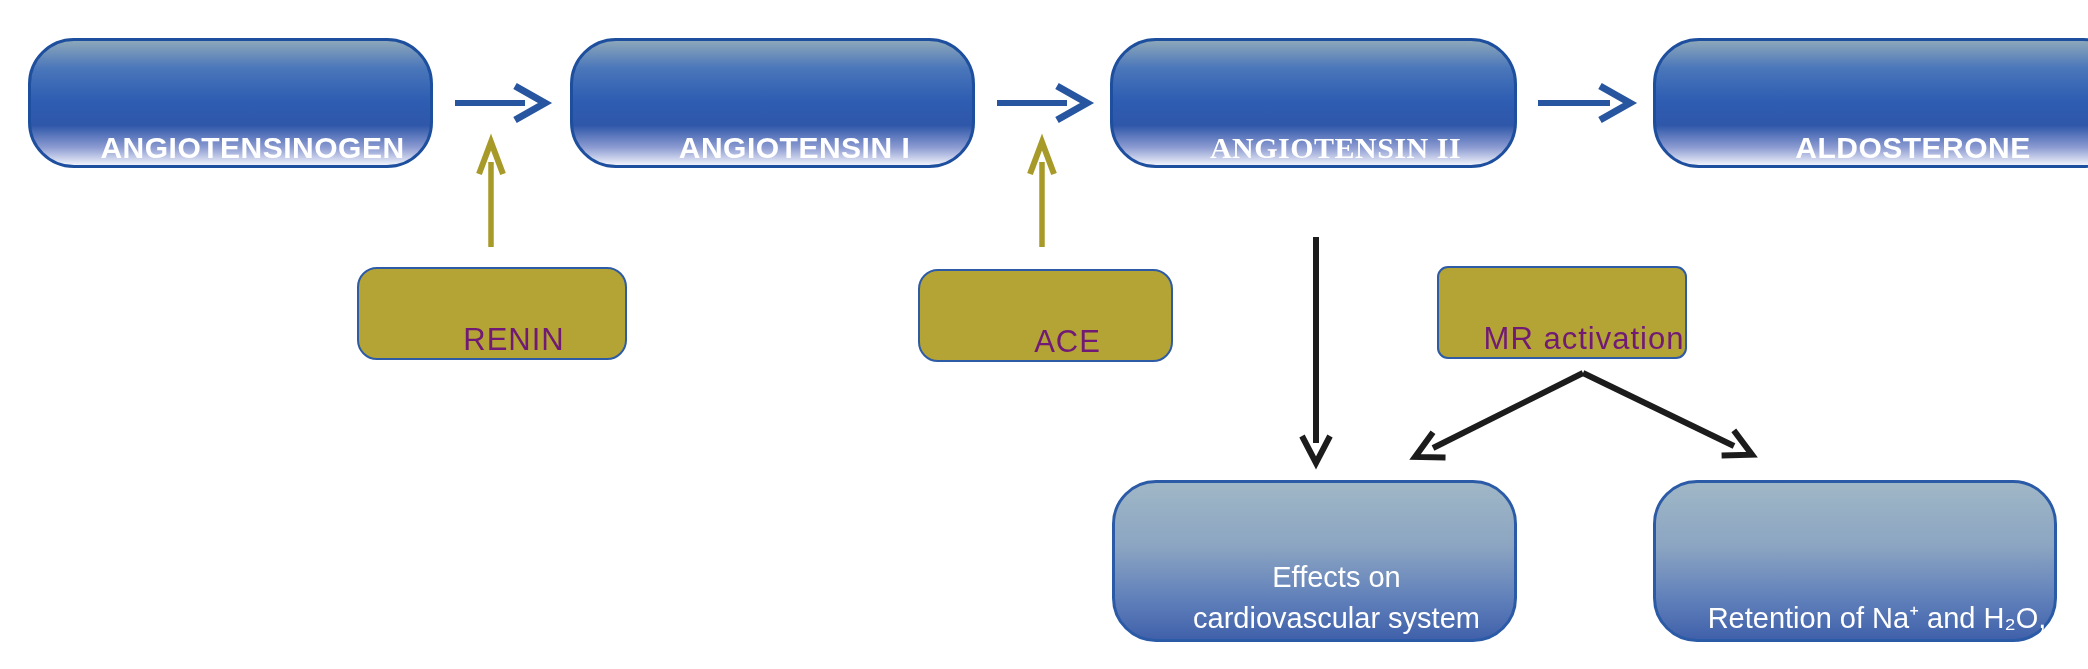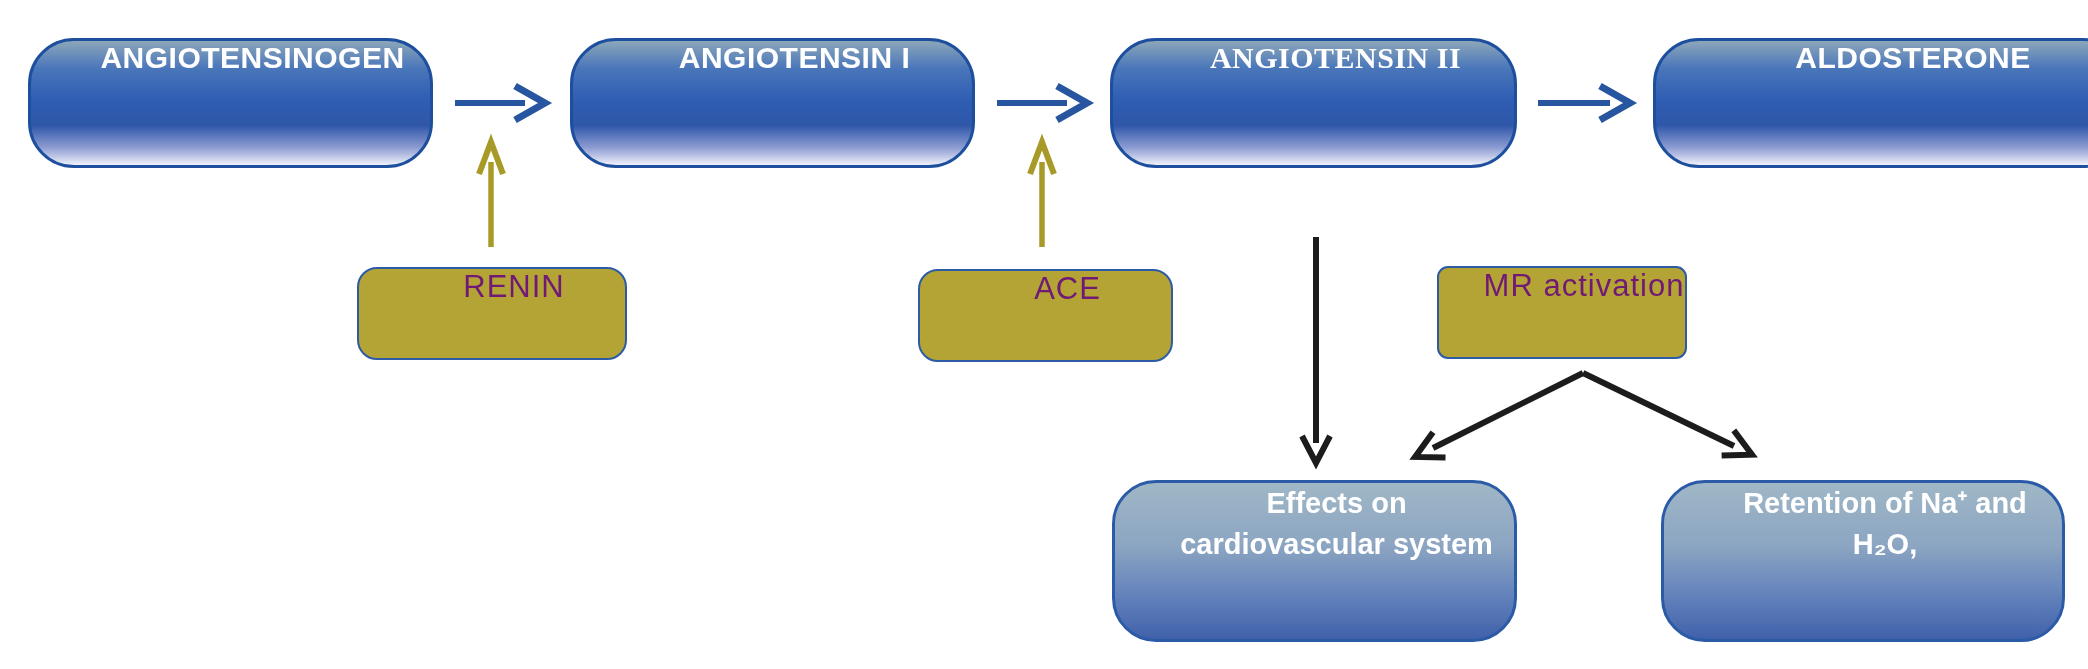--- a/index.html
+++ b/index.html
@@ -6,21 +6,21 @@
   .canvas{
     position:relative;
     width:2088px;height:669px;
     background:#ffffff;
     font-family:"Liberation Sans", sans-serif;
     overflow:hidden;
   }
   .arrow-layer{position:absolute;left:0;top:0;width:2088px;height:669px;}
   .box{
     position:absolute;
-    display:flex;align-items:flex-start;justify-content:center;
+    display:flex;align-items:flex-end;justify-content:center;
     text-align:center;
     box-sizing:border-box;
     padding-left:44px;
   }
   .chain-box{
     height:130px;
     border:3px solid #1d4f9e;
     border-radius:46px;
     background:linear-gradient(180deg,
       #8ca7ba 0%, #4a76ba 22%, #2e5db2 48%, #2f57a9 68%, #8d9cd2 86%, #eff1fa 100%);
@@ -38,35 +38,35 @@
     font-size:31px;
     letter-spacing:1px;
   }
   .outcome-box{
     height:162px;
     border:3px solid #2b5aa7;
     border-radius:44px;
     background:linear-gradient(180deg,
       #9fb7c6 0%, #8ca5c2 40%, #5f7fba 75%, #4061aa 100%);
     color:#ffffff;
-    font-weight:bold;
+    font-weight:normal;
     font-size:29px;
     line-height:41px;
   }
   .outcome-text{display:block;}
   
   #box-angiotensinogen{left:28px;  top:38px; width:405px;}
   #box-angiotensin-1  {left:570px; top:38px; width:405px;}
   #box-angiotensin-2  {left:1110px;top:38px; width:407px;font-family:Liberation Serif, serif;}
   #box-aldosterone    {left:1653px;top:38px; width:476px;}
   #box-renin          {left:357px; top:267px; width:270px;}
   #box-ace            {left:918px; top:269px; width:255px;}
   #box-mr-activation  {left:1437px;top:266px; width:250px;border-radius:11px;}
   #box-effects        {left:1112px;top:480px; width:405px;}
-  #box-retention      {left:1653px;top:480px; width:404px;margin-left:8px;}
+  #box-retention      {left:1653px;top:480px; width:404px;}
 </style>
 </head>
 <body>
 
 <div class="canvas">
 
   <svg class="arrow-layer" width="2088" height="669" viewBox="0 0 2088 669" xmlns="http://www.w3.org/2000/svg">
     <defs>
       <marker id="head-blue" viewBox="-40 -25 50 50" markerWidth="50" markerHeight="50" refX="-20" refY="0" orient="auto" markerUnits="userSpaceOnUse">
         <path d="M -30 -17 L 0 0 L -30 17" fill="none" stroke="#27559f" stroke-width="7"></path>

